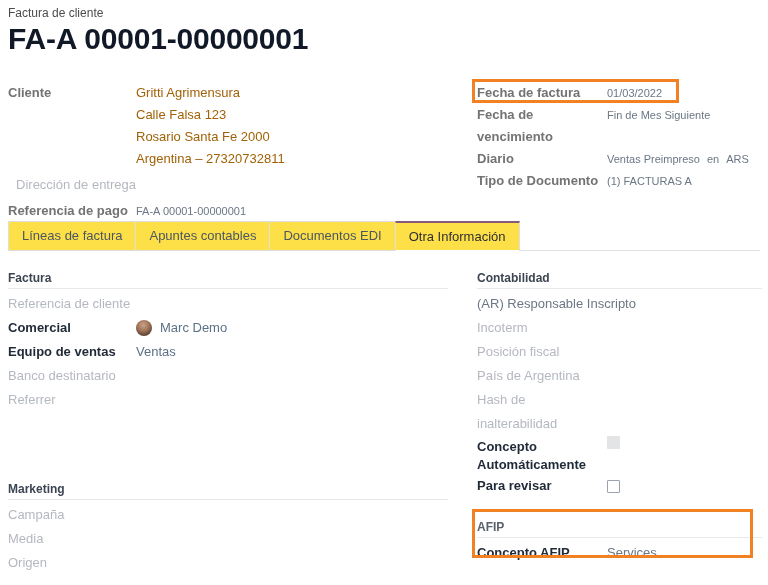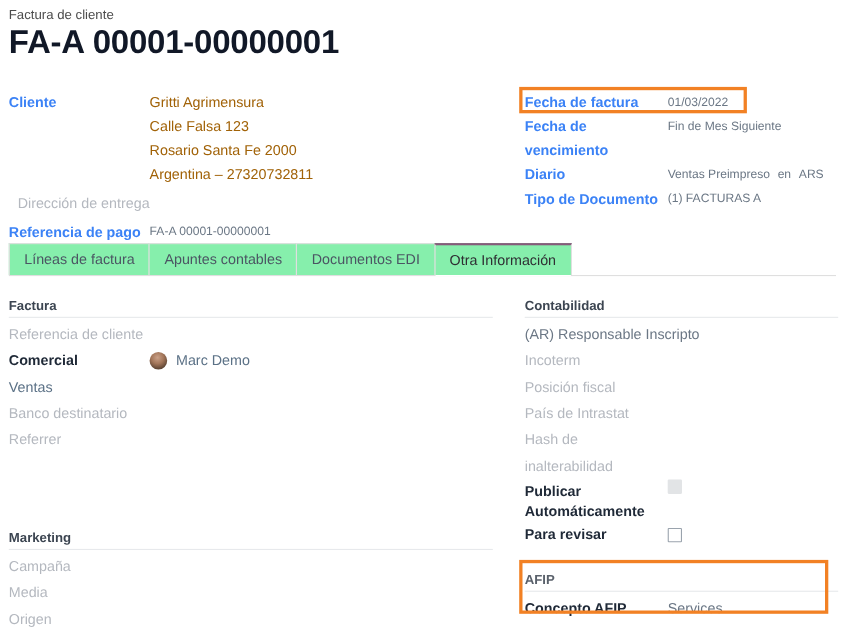--- a/index.html
+++ b/index.html
@@ -25,21 +25,21 @@
     font-size: 30px; font-weight: 700; letter-spacing: -0.2px;
     color: #111827; line-height: 34px; white-space: nowrap;
   }
 
   
   .hdr-left  { position: absolute; left: 8px;   top: 82px; width: 430px; }
   .hdr-right { position: absolute; left: 477px; top: 82px; width: 285px; }
 
   .frow { display: flex; align-items: flex-start; min-height: 22px; line-height: 22px; }
   .frow .lbl {
-    font-weight: 700; color: #3b82f6; flex: 0 0 auto; font-size: 13px;
+    font-weight: 700; color: #737373; flex: 0 0 auto; font-size: 13px;
   }
   .hdr-left  .lbl { width: 128px; }
   .hdr-right .lbl { width: 130px; }
   .frow .val { color: #6b7785; font-size: 11px; }
   .frow .lbl.empty { font-weight: 400; color: #b4b8bf; text-align: right; }
 
   .addr { color: #a16207; line-height: 22px; font-size: 13px; }
 
   .link { color: #5b7186; }
   .plain { color: #4b5563; }
@@ -51,21 +51,21 @@
     border-bottom: 1px solid #dfdfdf;
     display: flex; align-items: stretch;
   }
   .tab {
     padding: 0 13px;
     line-height: 28px;
     font-size: 13px;
     color: #4b5563;
     border: 1px solid #dfdfdf;
     border-bottom: none;
-    background: #86efac;
+    background: #fde047;
     margin-right: -1px;
     position: relative;
     white-space: nowrap;
   }
   .tab.active {
     color: #2f2f33;
     border-top: 2px solid #875A7B;
     line-height: 27px;
     z-index: 3;
   }
@@ -188,20 +188,21 @@
       <span class="val"></span>
     </div>
 
     <div class="brow">
       <span class="lbl">Comercial</span>
       <span class="avatar"></span>
       <span class="val link">Marc Demo</span>
     </div>
 
     <div class="brow">
+      <span class="lbl">Equipo de ventas</span>
       <span class="val link">Ventas</span>
     </div>
 
     <div class="brow">
       <span class="lbl dim">Banco destinatario</span>
       <span class="val"></span>
     </div>
 
     <div class="brow">
       <span class="lbl dim">Referrer</span>
@@ -233,30 +234,30 @@
     </div>
     <div class="brow">
       <span class="lbl dim">Incoterm</span>
       <span class="val"></span>
     </div>
     <div class="brow">
       <span class="lbl dim">Posición fiscal</span>
       <span class="val"></span>
     </div>
     <div class="brow">
-      <span class="lbl dim">País de Intrastat</span>
+      <span class="lbl dim">País de Argentina</span>
       <span class="val"></span>
     </div>
     <div class="brow">
       <span class="lbl dim">Hash de inalterabilidad</span>
       <span class="val"></span>
     </div>
 
     <div class="brow two-line">
-      <span class="lbl">Publicar Automáticamente</span>
+      <span class="lbl">Concepto Automáticamente</span>
       <span class="cb disabled"></span>
     </div>
 
     <div class="brow">
       <span class="lbl">Para revisar</span>
       <span class="cb"></span>
     </div>
 
     <div class="sect-head muted" style="margin-top:22px;">AFIP</div>
 

